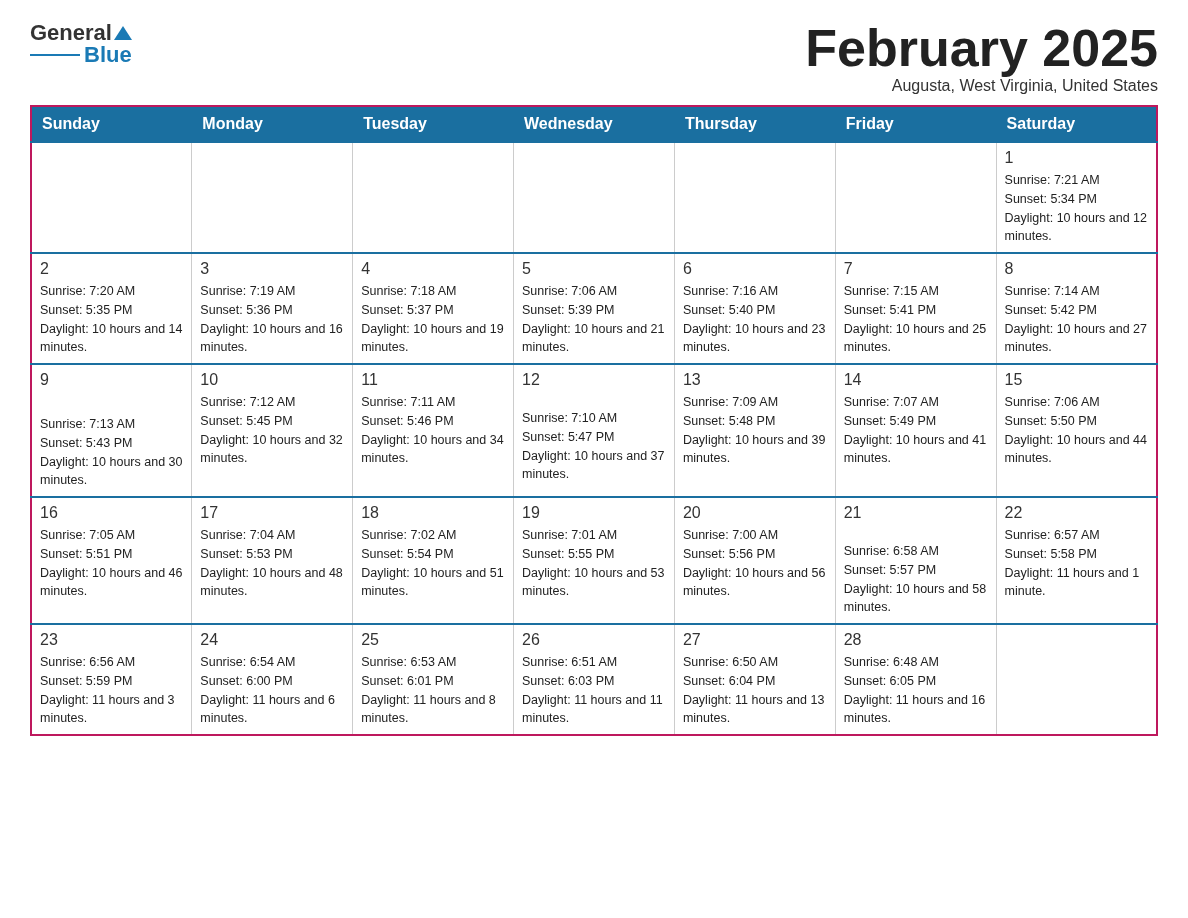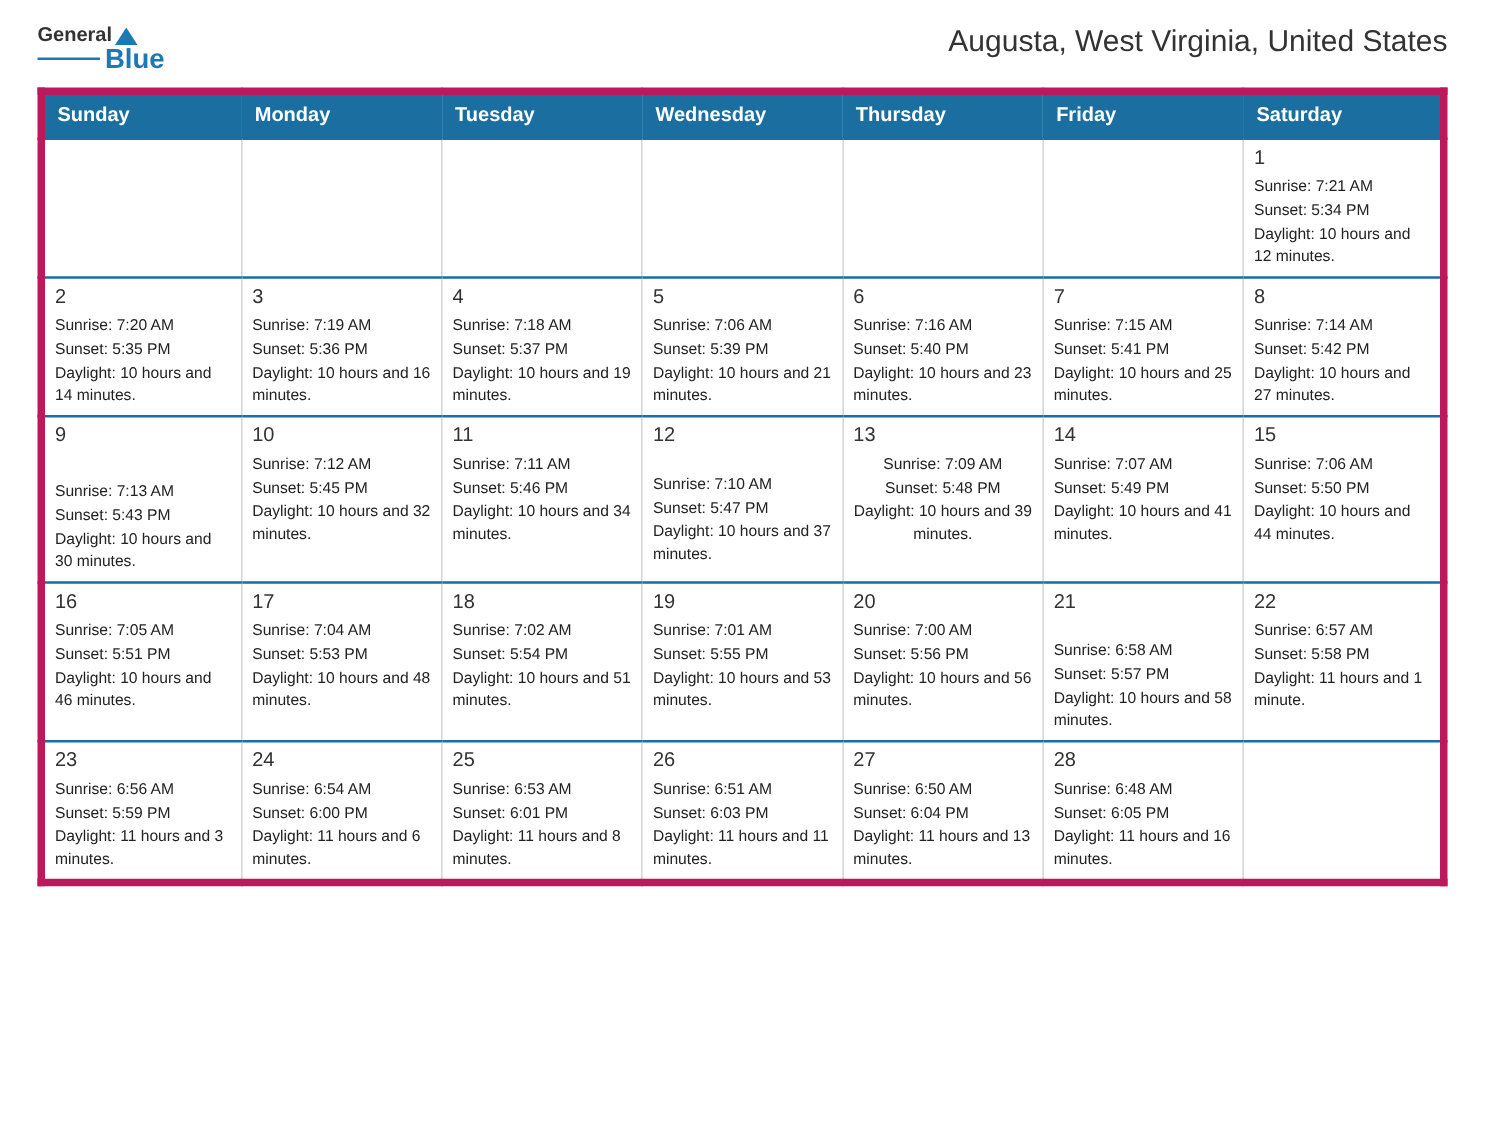--- a/index.html
+++ b/index.html
@@ -17,21 +17,21 @@
       margin-bottom: 10px;
     }
     .logo {
       display: flex;
       flex-direction: column;
       align-items: flex-start;
     }
     .logo-text {
       display: flex;
       align-items: center;
-      font-size: 16px;
+      font-size: 22px;
       font-weight: bold;
       color: #333;
     }
     .logo-general { color: #333; }
     .logo-blue {
       color: #1a7ab5;
       font-size: 22px;
       font-weight: bold;
     }
     .logo-bottom {
@@ -48,27 +48,27 @@
     .title-block {
       text-align: right;
     }
     .calendar-title {
       font-size: 52px;
       font-weight: bold;
       color: #222;
       line-height: 1.1;
     }
     .calendar-subtitle {
-      font-size: 24px;
+      font-size: 16px;
       color: #333;
     }
     .calendar {
       width: 100%;
       border-collapse: collapse;
-      border: 6px solid #be185d;
+      border: 2px solid #be185d;
       margin-top: 8px;
     }
     .calendar th {
       background-color: #1a6fa0;
       color: #fff;
       padding: 8px 10px;
       font-size: 16px;
       font-weight: bold;
       text-align: left;
       border: 1px solid #1a6fa0;
@@ -117,20 +117,21 @@
           <polygon points="9,0 18,14 0,14" fill="#1a7ab5"></polygon>
         </svg>
       </span>
     </div>
     <div class="logo-bottom">
       <div class="logo-line"></div>
       <span class="logo-blue">Blue</span>
     </div>
   </div>
   <div class="title-block">
+    <div class="calendar-title">February 2025</div>
     <div class="calendar-subtitle">Augusta, West Virginia, United States</div>
   </div>
 </div>
 
 <table class="calendar">
   <thead>
     <tr>
       <th>Sunday</th>
       <th>Monday</th>
       <th>Tuesday</th>
@@ -219,21 +220,21 @@
 Daylight: 10 hours and 34 minutes.</div>
         </td>
         <td>
           <span class="day-num">12</span>
           <div class="day-info" style="white-space: pre-line; margin-top: 20px;">Sunrise: 7:10 AM
 Sunset: 5:47 PM
 Daylight: 10 hours and 37 minutes.</div>
         </td>
         <td>
           <span class="day-num">13</span>
-          <div class="day-info" style="white-space: pre-line; text-align: center;">Sunrise: 7:09 AM
+          <div class="day-info" style="white-space: pre-line;">Sunrise: 7:09 AM
 Sunset: 5:48 PM
 Daylight: 10 hours and 39 minutes.</div>
         </td>
         <td>
           <span class="day-num">14</span>
           <div class="day-info" style="white-space: pre-line;">Sunrise: 7:07 AM
 Sunset: 5:49 PM
 Daylight: 10 hours and 41 minutes.</div>
         </td>
         <td>

